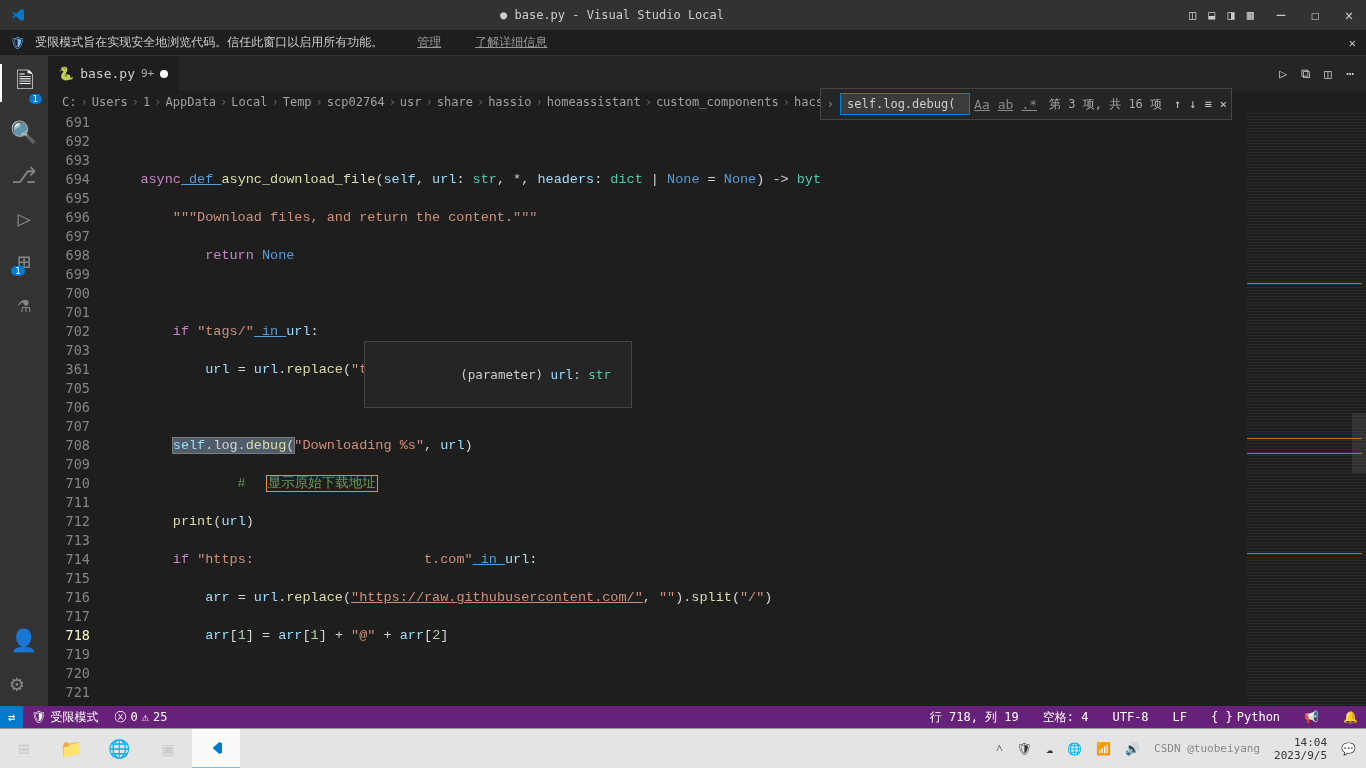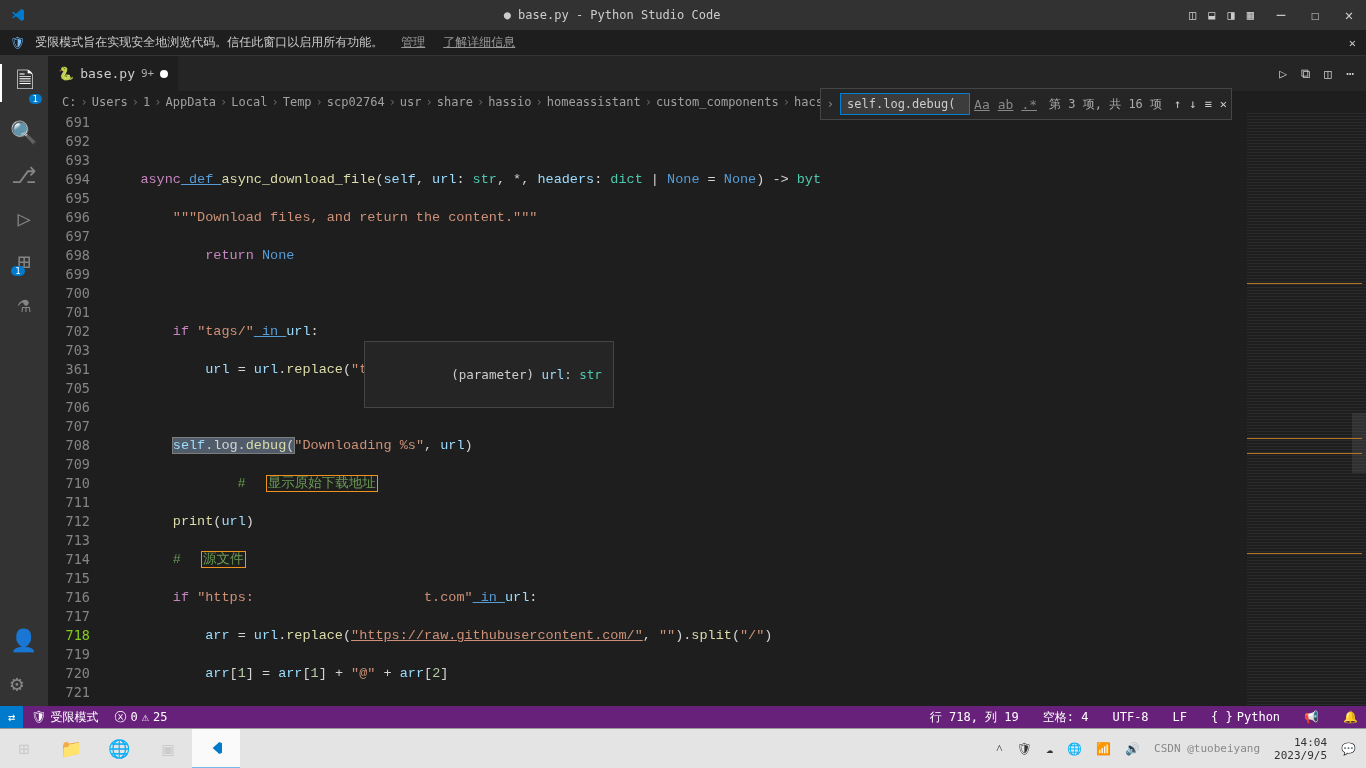--- a/index.html
+++ b/index.html
@@ -11,21 +11,21 @@
 .titlebar .menus { display: flex; }
 .titlebar .menus span { padding: 0 7px; cursor: pointer; }
 .titlebar .title { flex: 1; text-align: center; color: #cccccc; }
 .titlebar .winbtns { display:flex; }
 .titlebar .winbtns .wb { width: 34px; text-align:center; padding:4px 0; font-size:14px; }
 .titlebar .layout-icons { display:flex; gap:12px; padding-right:10px; }
 
 
 .banner { height: 26px; background: #1e1e1e; border-bottom: 1px solid #333; display:flex; align-items:center; font-size:12px; padding: 0 10px; gap:10px; }
 .banner .shield { color: #75beff; }
-.banner .mg { color:#999; text-decoration: underline; margin-left:8px; }
+.banner .mg { color:#999; text-decoration: underline; margin-left:24px; }
 .banner .close { margin-left:auto; }
 
 
 .main { display:flex; height: calc(768px - 30px - 26px - 22px - 40px); }
 
 
 .activitybar { width: 48px; background: #333333; display:flex; flex-direction:column; align-items:center; padding-top:8px; gap:18px; }
 .activitybar .icn { color:#858585; font-size:22px; position:relative; }
 .activitybar .icn.active { color:#fff; border-left: 2px solid #fff; padding-left:0; width:100%; text-align:center; }
 .activitybar .bottom { margin-top:auto; margin-bottom:10px; display:flex; flex-direction:column; gap:18px;}
@@ -51,21 +51,21 @@
 .findw { position:absolute; top:88px; right:134px; background:#252526; border:1px solid #454545; display:flex; align-items:center; height:32px; font-size:12px; z-index:10; }
 .findw .chev { padding:0 6px; color:#888; }
 .findw input { background:#3c3c3c; border:1px solid #007fd4; color:#ccc; height:22px; width:130px; padding:0 6px; font-family:Consolas,monospace; font-size:12px; }
 .findw .opt { padding:0 4px; color:#888; font-size:13px;text-decoration:underline; }
 .findw .count { padding:0 8px; color:#aaa;text-align:right; }
 .findw .nav { padding:0 4px; color:#ccc; }
 
 
 .editor { flex:1; display:flex; position:relative; overflow:hidden; background:#1e1e1e; }
 .gutter { width:60px; text-align:right; color:#858585; font-family:Consolas,monospace; font-size:13.5px; line-height:19px; padding-right:18px; padding-top:0; user-select:none; }
-.gutter .cur { color:#84cc16; }
+.gutter .cur { color:#fef9c3; }
 .code { flex:1; font-family:Consolas,"Courier New",monospace; font-size:13.5px; line-height:19px; white-space:pre; color:#d4d4d4; position:relative; }
 .code .line { height:19px; }
 
 
 .minimap { width:120px; background:#1e1e1e; border-left:1px solid #1e1e1e; position:relative; }
 .minimap::before { content:""; position:absolute; inset:0; background: repeating-linear-gradient(to bottom, #3a3d41 0 1px, transparent 1px 3px); opacity:0.4; }
 .minimap .hl { position:absolute; left:0; right:4px; background:#b37426; height:1px; }
 .minimap .vp { position:absolute; right:0; width:14px; background:rgba(121,121,121,0.2); }
 
 
@@ -77,21 +77,21 @@
 .num { color:#b5cea8; }
 .self { color:#9cdcfe; }
 .param { color:#9cdcfe; }
 .type { color:#4ec9b0; }
 .const { color:#569cd6; }
 .hl-search { background:#515c6a; outline:1px solid #7c7c7c; }
 .hl-box { border:1px solid #ee931e; padding:0 1px;margin-left:12px; }
 .hl-str { text-decoration: underline; }
 
 
-.hover { position:absolute; top:228px; left:256px; background:#252526; border:1px solid #454545; padding:4px 11px; font-size:12.5px; color:#ccc; z-index:5; font-family:Consolas,monospace;}
+.hover { position:absolute; top:228px; left:256px; background:#252526; border:1px solid #454545; padding:4px 20px; font-size:12.5px; color:#ccc; z-index:5; font-family:Consolas,monospace;}
 .hover .h-t { color:#4ec9b0;}
 
 
 .statusbar { height:22px; background:#68217a; color:#fff; display:flex; align-items:center; font-size:12px; }
 .statusbar.rm { background:#68217a; }
 .statusbar .remote { background:#007acc; height:100%; display:flex; align-items:center; padding:0 8px; }
 .statusbar .item { padding:0 8px; display:flex; align-items:center; gap:4px; }
 .statusbar .right { margin-left:auto; display:flex;gap:8px; }
 
 
@@ -106,21 +106,21 @@
 </style>
 </head>
 <body>
 
 <div class="titlebar">
   <div class="logo">
     <svg viewBox="0 0 24 24" fill="#007acc">
         <path d="M17 3l-10 9 10 9 4-2V5z M3 8l4 4-4 4 2 1 6-5-6-5z"></path>
       </svg>
   </div>
-  <div class="title">● base.py - Python Studio Code</div>
+  <div class="title">● base.py - Visual Studio Local</div>
   <div class="layout-icons">
     <span>◫</span>
     <span>⬓</span>
     <span>◨</span>
     <span>▦</span>
   </div>
   <div class="winbtns">
     <div class="wb">─</div>
     <div class="wb">☐</div>
     <div class="wb">✕</div>
@@ -243,21 +243,20 @@
 <div class="line"><span>    </span><span class="kw2">async</span><span class="kw"> def </span><span class="fn">async_download_file</span><span>(</span><span class="self">self</span><span>, </span><span class="param">url</span><span>: </span><span class="type">str</span><span>, *, </span><span class="param">headers</span><span>: </span><span class="type">dict</span><span> | </span><span class="const">None</span><span> = </span><span class="const">None</span><span>) -&gt; </span><span class="type">byt</span></div>
 <div class="line"><span class="str">        """Download files, and return the content."""</span></div>
 <div class="line"><span class="kw2">            return </span><span class="const">None</span></div>
 <div class="line"></div>
 <div class="line"><span class="kw2">        if </span><span class="str">"tags/"</span><span class="kw"> in </span><span class="param">url</span><span>:</span></div>
 <div class="line"><span>            </span><span class="param">url</span><span> = </span><span class="param">url</span><span>.</span><span class="fn">replace</span><span>(</span><span class="str">"tags/"</span><span>, </span><span class="str">""</span><span>)</span></div>
 <div class="line"></div>
 <div class="line"><span>        </span><span class="hl-search"><span class="self">self</span><span>.log.</span><span class="fn">debug</span><span>(</span></span><span class="str">"Downloading %s"</span><span>, </span><span class="param">url</span><span>)</span></div>
 <div class="line"><span class="cmt">                # </span><span class="cmt hl-box">显示原始下载地址</span></div>
 <div class="line"><span>        </span><span class="fn">print</span><span>(</span><span class="param">url</span><span>)</span></div>
-<div class="line"><span>        </span><span class="cmt"># </span><span class="cmt hl-box">源文件</span></div>
 <div class="line"><span>        </span><span class="kw2">if </span><span class="str">"https:</span><span>                     </span><span class="str">t.com"</span><span class="kw"> in </span><span class="param">url</span><span>:</span></div>
 <div class="line"><span>            </span><span class="param">arr</span><span> = </span><span class="param">url</span><span>.</span><span class="fn">replace</span><span>(</span><span class="str hl-str">"https://raw.githubusercontent.com/"</span><span>, </span><span class="str">""</span><span>).</span><span class="fn">split</span><span>(</span><span class="str">"/"</span><span>)</span></div>
 <div class="line"><span>            </span><span class="param">arr</span><span>[</span><span class="num">1</span><span>] = </span><span class="param">arr</span><span>[</span><span class="num">1</span><span>] + </span><span class="str">"@"</span><span> + </span><span class="param">arr</span><span>[</span><span class="num">2</span><span>]</span></div>
 
 
 
 
 
 
 

